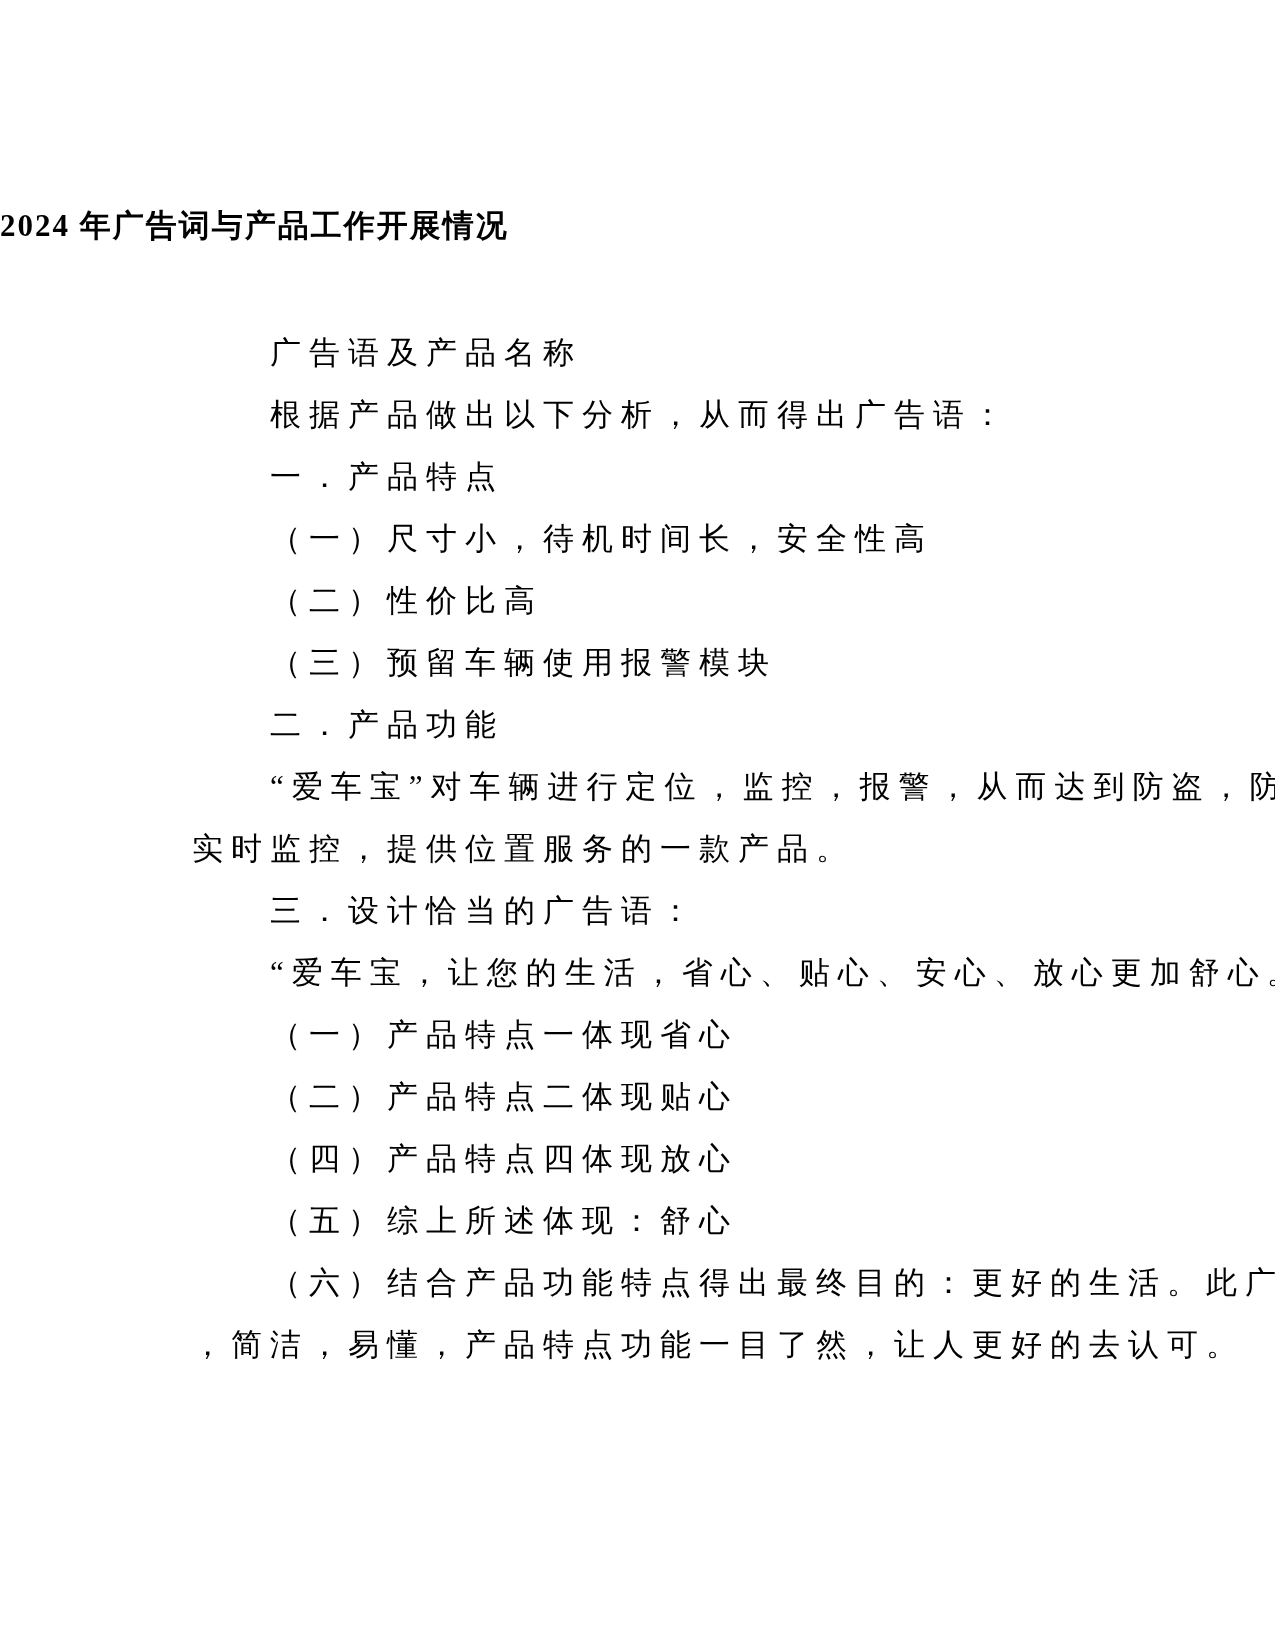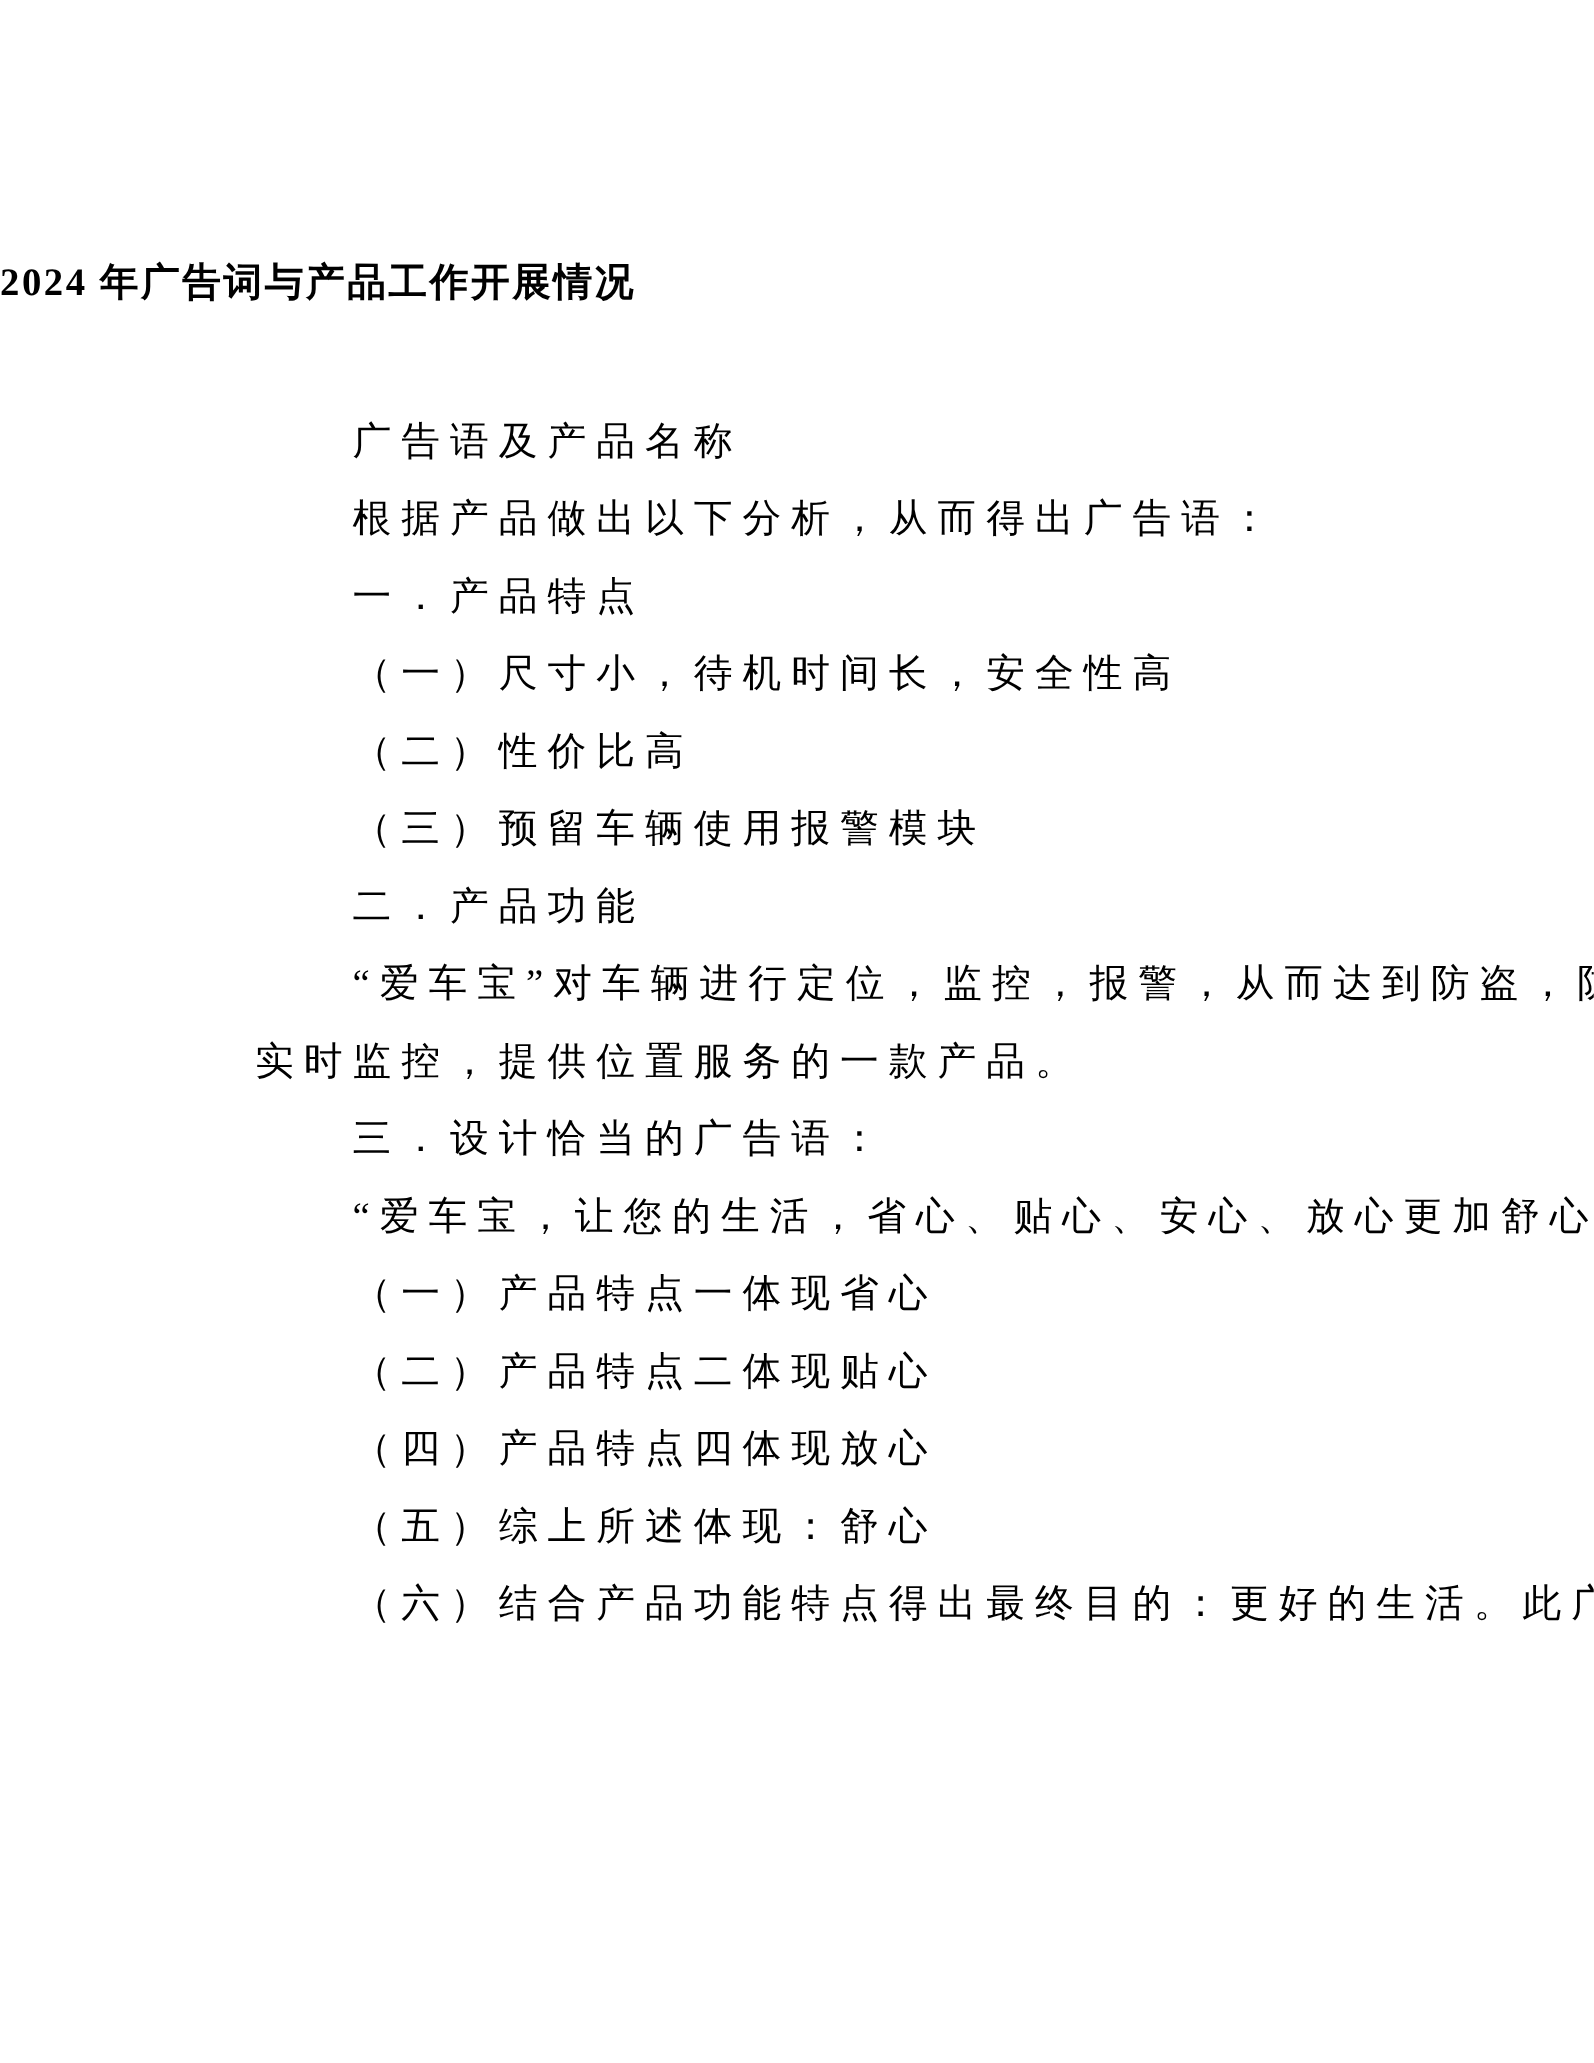--- a/index.html
+++ b/index.html
@@ -21,21 +21,21 @@
     left: 0;
     width: 1275px;
     font-size: 31px;
     font-weight: bold;
     letter-spacing: 2px;
     line-height: 44px;
     white-space: nowrap;
   }
   .doc-body {
     position: absolute;
-    left: 204px;
+    left: 192px;
     top: 322px;
     width: 910px;
   }
   .line {
     height: 62px;
     line-height: 62px;
     font-size: 31px;
     letter-spacing: 8px;
     white-space: nowrap;
     font-weight: normal;
@@ -59,13 +59,14 @@
   <div class="line ind">二．产品功能</div>
   <div class="line ind">“爱车宝”对车辆进行定位，监控，报警，从而达到防盗，防抢，</div>
   <div class="line">实时监控，提供位置服务的一款产品。</div>
   <div class="line ind">三．设计恰当的广告语：</div>
   <div class="line ind">“爱车宝，让您的生活，省心、贴心、安心、放心更加舒心。”</div>
   <div class="line ind">（一）产品特点一体现省心</div>
   <div class="line ind">（二）产品特点二体现贴心</div>
   <div class="line ind">（四）产品特点四体现放心</div>
   <div class="line ind">（五）综上所述体现：舒心</div>
   <div class="line ind">（六）结合产品功能特点得出最终目的：更好的生活。此广告语</div>
+  <div class="line">，简洁，易懂，产品特点功能一目了然，让人更好的去认可。</div>
 </div>
 
 </body></html>

